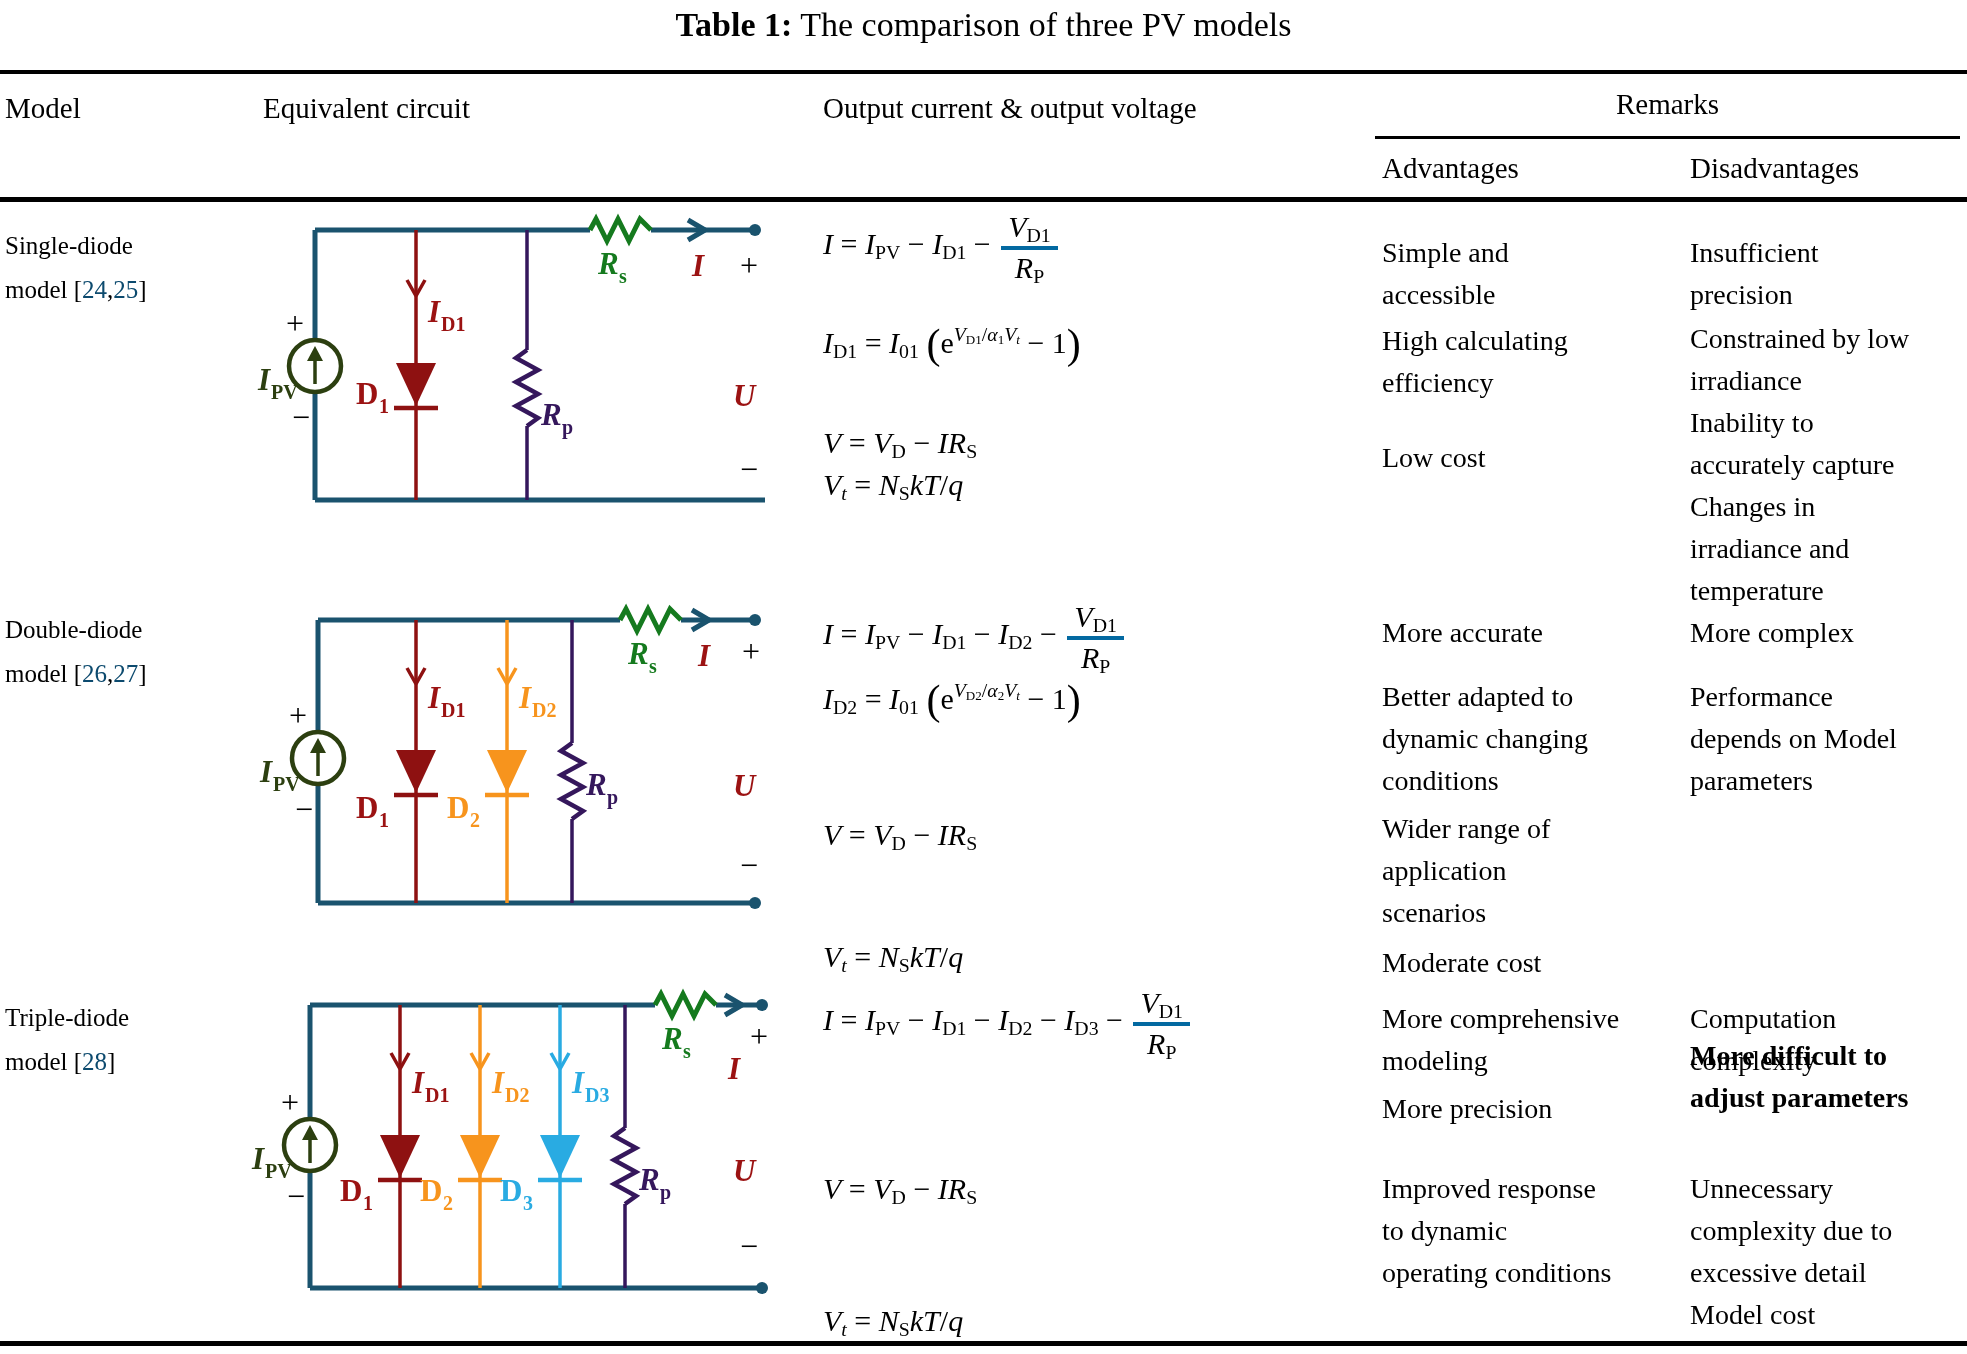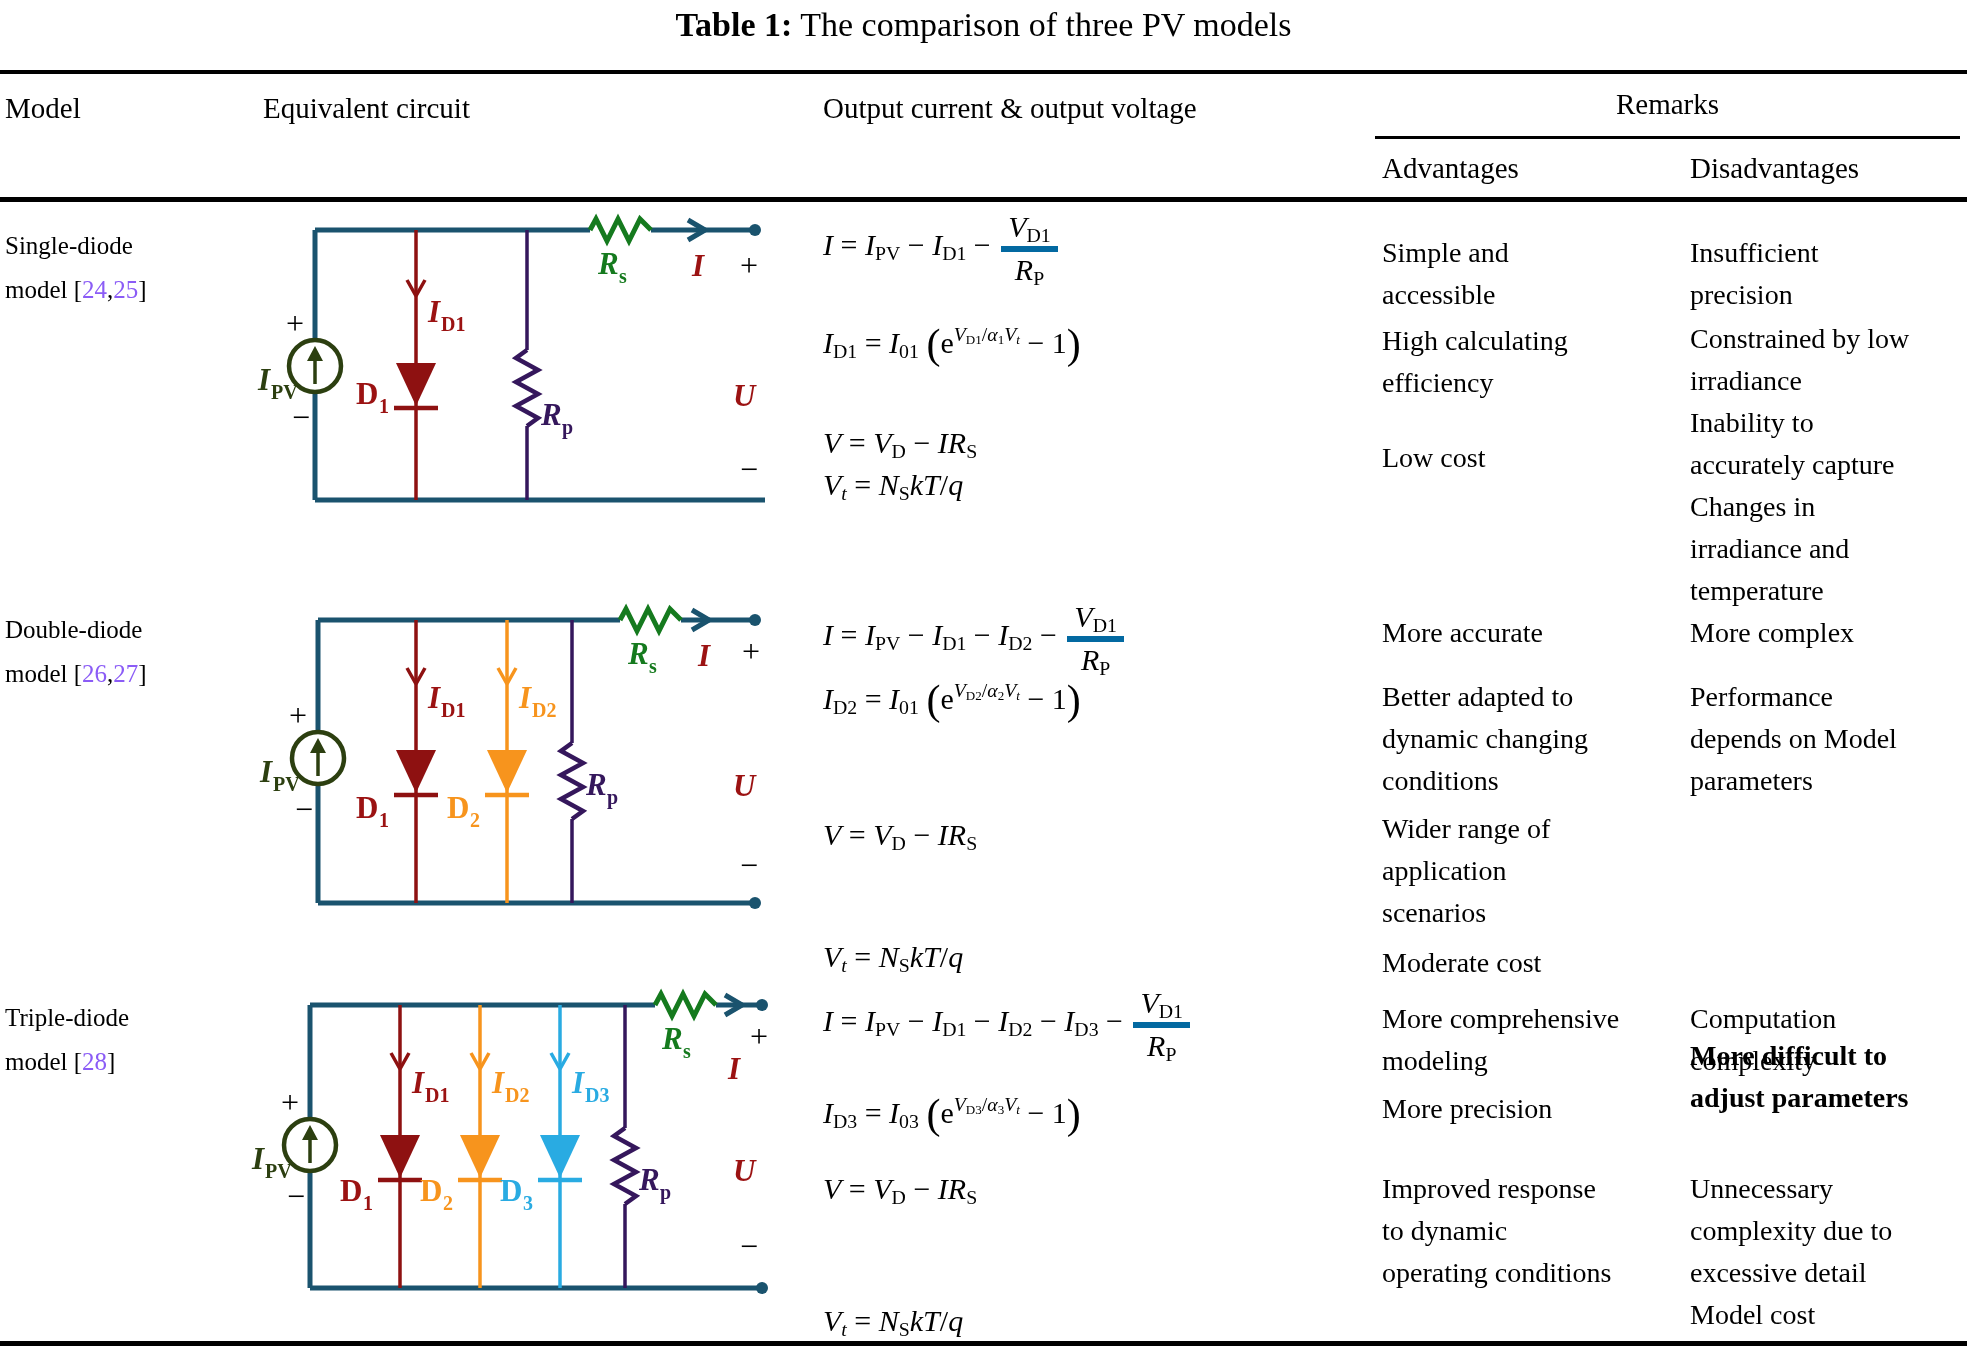--- a/index.html
+++ b/index.html
@@ -3,29 +3,29 @@
 <meta charset="utf-8">
 <style>
   html,body{margin:0;padding:0;background:#fff;}
   #canvas{position:relative;width:1967px;height:1354px;background:#ffffff;
           font-family:"Liberation Serif","DejaVu Serif",serif;color:#000;overflow:hidden;}
   .title{position:absolute;left:0;right:0;top:6px;text-align:center;font-size:34px;}
   .title b{font-weight:bold;}
   .hrule{position:absolute;background:#000;}
   .hd{position:absolute;font-size:29px;white-space:nowrap;}
   .modelcell{position:absolute;font-size:25px;line-height:44px;white-space:nowrap;}
-  .cite{color:#8b5cf6;}
+  .cite{color:#0c4a6e;}
   .cell{position:absolute;font-size:28px;line-height:42px;white-space:nowrap;}
   .eq{position:absolute;font-size:30px;white-space:nowrap;}
   .eq i{font-style:italic;}
   .eq sub{font-size:66%;line-height:0;vertical-align:-0.25em;}
   .eq sup{font-size:66%;line-height:0;vertical-align:0.62em;}
   .it{font-style:italic;}
   .fr{display:inline-block;text-align:center;vertical-align:middle;margin:0 3px;line-height:1.12;}
-  .fr .nu{display:block;padding:0 7px 2px;border-bottom:6px solid #0369a1;}
+  .fr .nu{display:block;padding:0 7px 2px;border-bottom:4px solid #0369a1;}
   .fr .de{display:block;padding-top:1px;}
   .bp{font-size:140%;vertical-align:-0.12em;}
   svg{position:absolute;overflow:visible;}
   svg text{font-family:"Liberation Serif","DejaVu Serif",serif;}
   .clab{font-weight:bold;font-style:italic;font-size:31px;}
   .csub{font-weight:bold;font-size:20px;}
   .cup{font-weight:bold;font-size:31px;}
   .cpl{font-size:32px;}
   .f-olv{fill:#2c3f10;} .f-red{fill:#9b1212;} .f-grn{fill:#157a1e;}
   .f-pur{fill:#35175c;} .f-org{fill:#f7941d;} .f-blu{fill:#29abe2;} .f-blk{fill:#000;}
@@ -243,21 +243,20 @@
     </g>
     <text class="clab f-grn" x="432" y="54">R</text>
     <text class="csub f-grn" x="453" y="63">s</text>
     <text class="clab f-red" x="498" y="84">I</text>
     <text class="cpl f-blk" x="520" y="52">+</text>
     <text class="clab f-red" x="503" y="186">U</text>
     <text class="cpl f-blk" x="510" y="262">−</text>
   </svg>
 
   <div class="eq" style="left:823px;top:986px;"><i>I</i> = <i>I</i><sub>PV</sub> − <i>I</i><sub>D1</sub> − <i>I</i><sub>D2</sub> − <i>I</i><sub>D3</sub> − <span class="fr"><span class="nu"><i>V</i><sub>D1</sub></span><span class="de"><i>R</i><sub>P</sub></span></span></div>
-  <div class="eq" style="left:823px;top:1090px;"><i>I</i><sub>D3</sub> = <i>I</i><sub>03</sub> <span class="bp">(</span>e<sup><i>V</i><sub>D3</sub>/<i>α</i><sub>3</sub><i>V</i><sub class="it">t</sub></sup> − 1<span class="bp">)</span></div>
   <div class="eq" style="left:823px;top:1172px;"><i>V</i> = <i>V</i><sub>D</sub> − <i>IR</i><sub>S</sub></div>
   <div class="eq" style="left:823px;top:1304px;"><i>V</i><sub class="it">t</sub> = <i>N</i><sub>S</sub><i>kT</i>/<i>q</i></div>
 
   <div class="cell" style="left:1382px;top:998px;">More comprehensive<br>modeling</div>
   <div class="cell" style="left:1382px;top:1088px;">More precision</div>
   <div class="cell" style="left:1382px;top:1168px;">Improved response<br>to dynamic<br>operating conditions</div>
   <div class="cell" style="left:1690px;top:998px;">Computation<br>complexity</div>
   <div class="cell" style="left:1690px;top:1035px;font-weight:bold;">More difficult to<br>adjust parameters</div>
   <div class="cell" style="left:1690px;top:1168px;">Unnecessary<br>complexity due to<br>excessive detail</div>
   <div class="cell" style="left:1690px;top:1294px;">Model cost</div>

